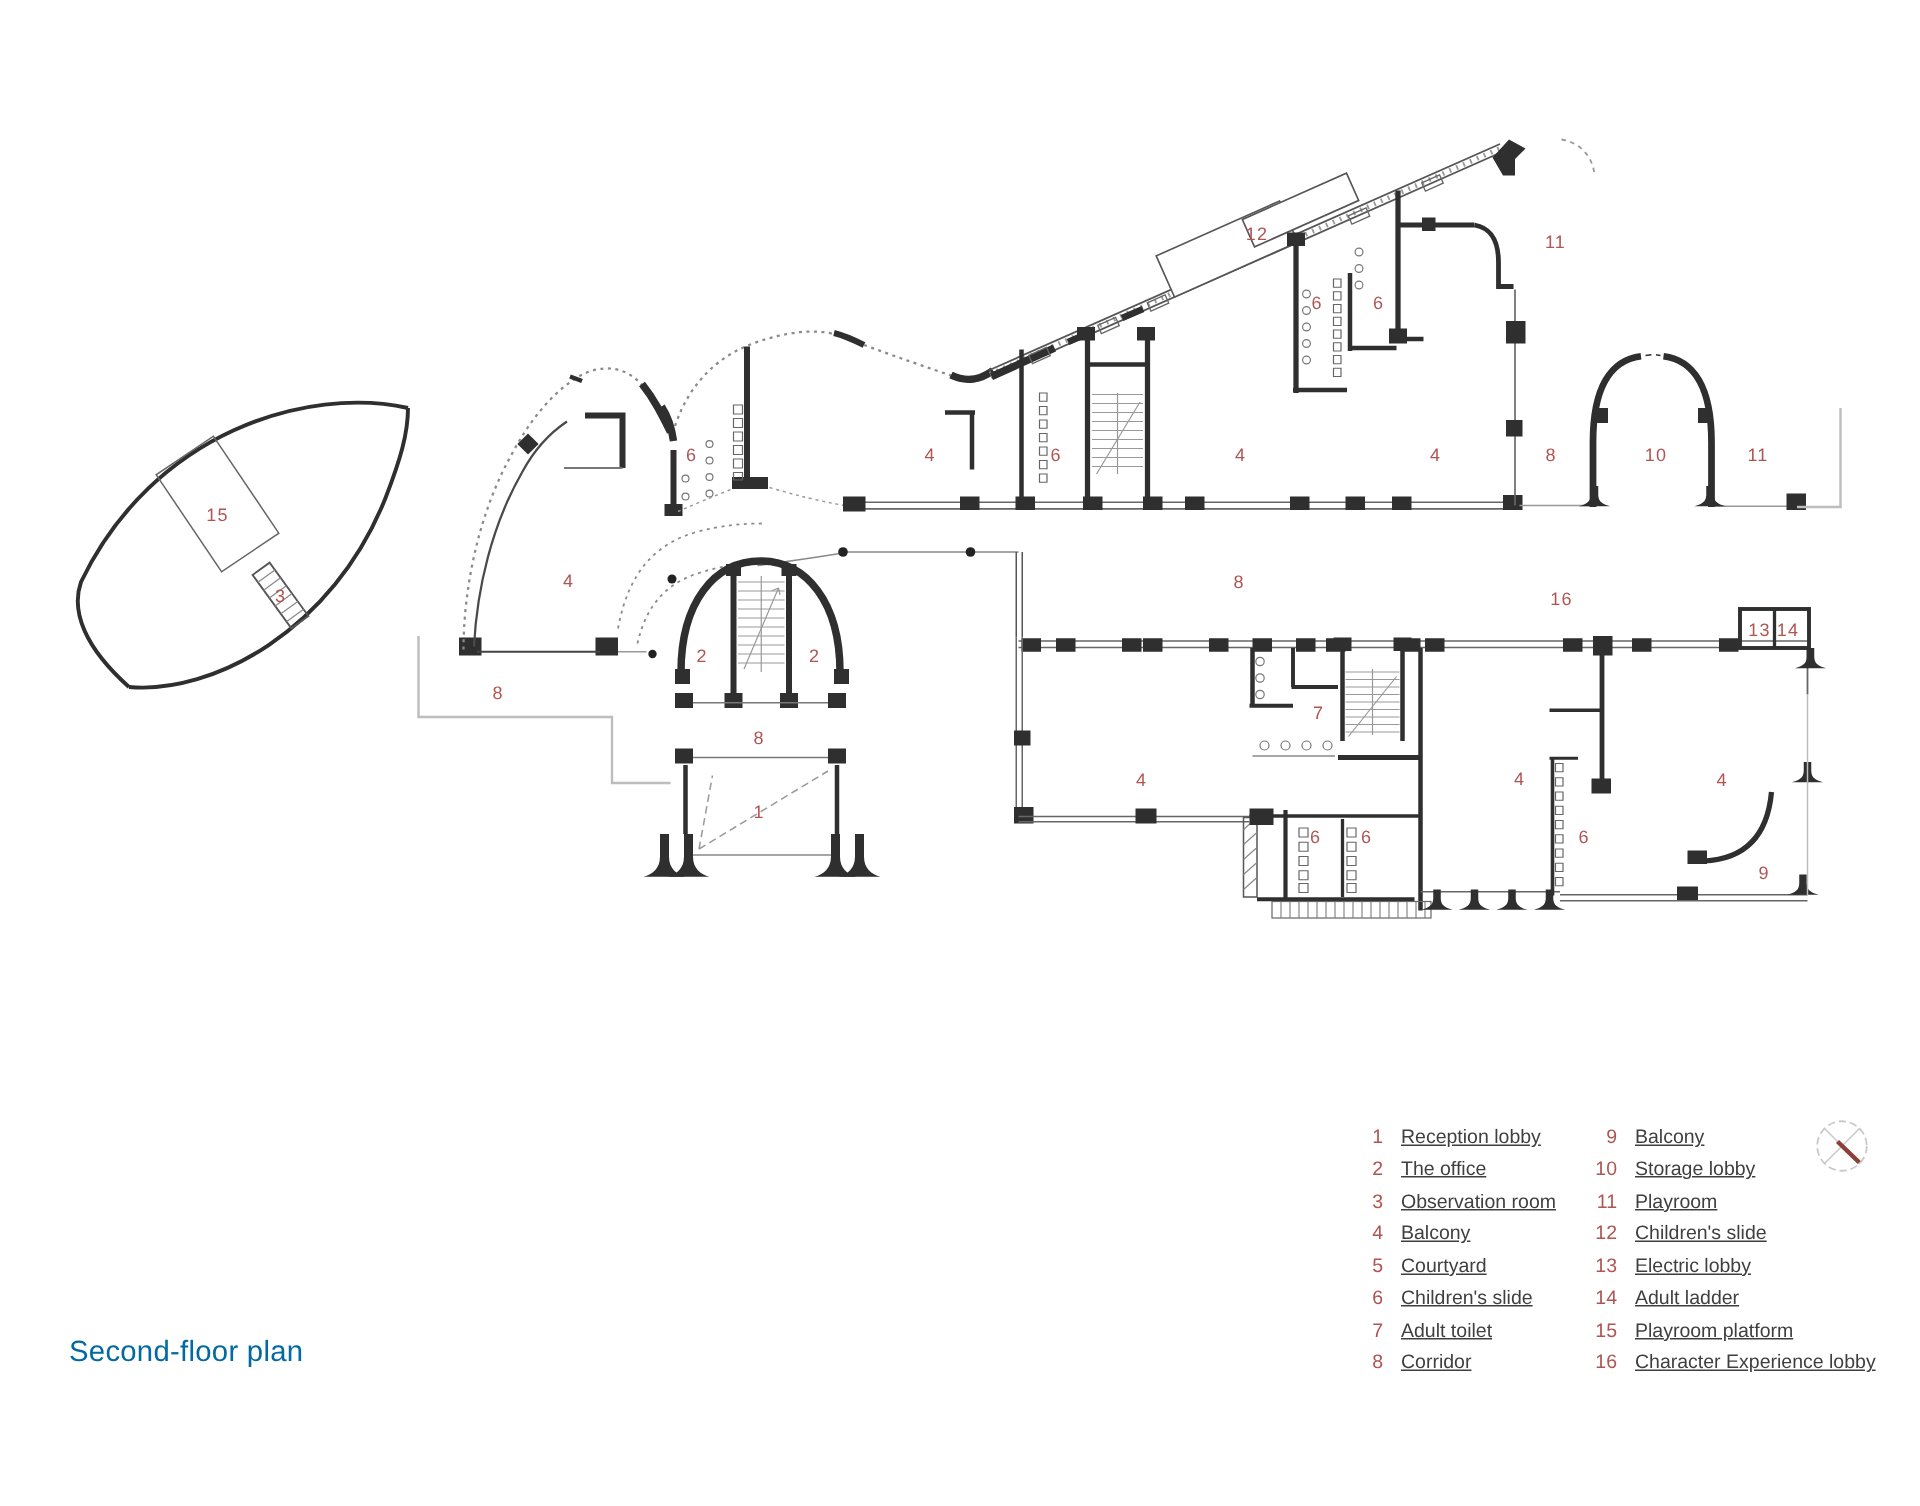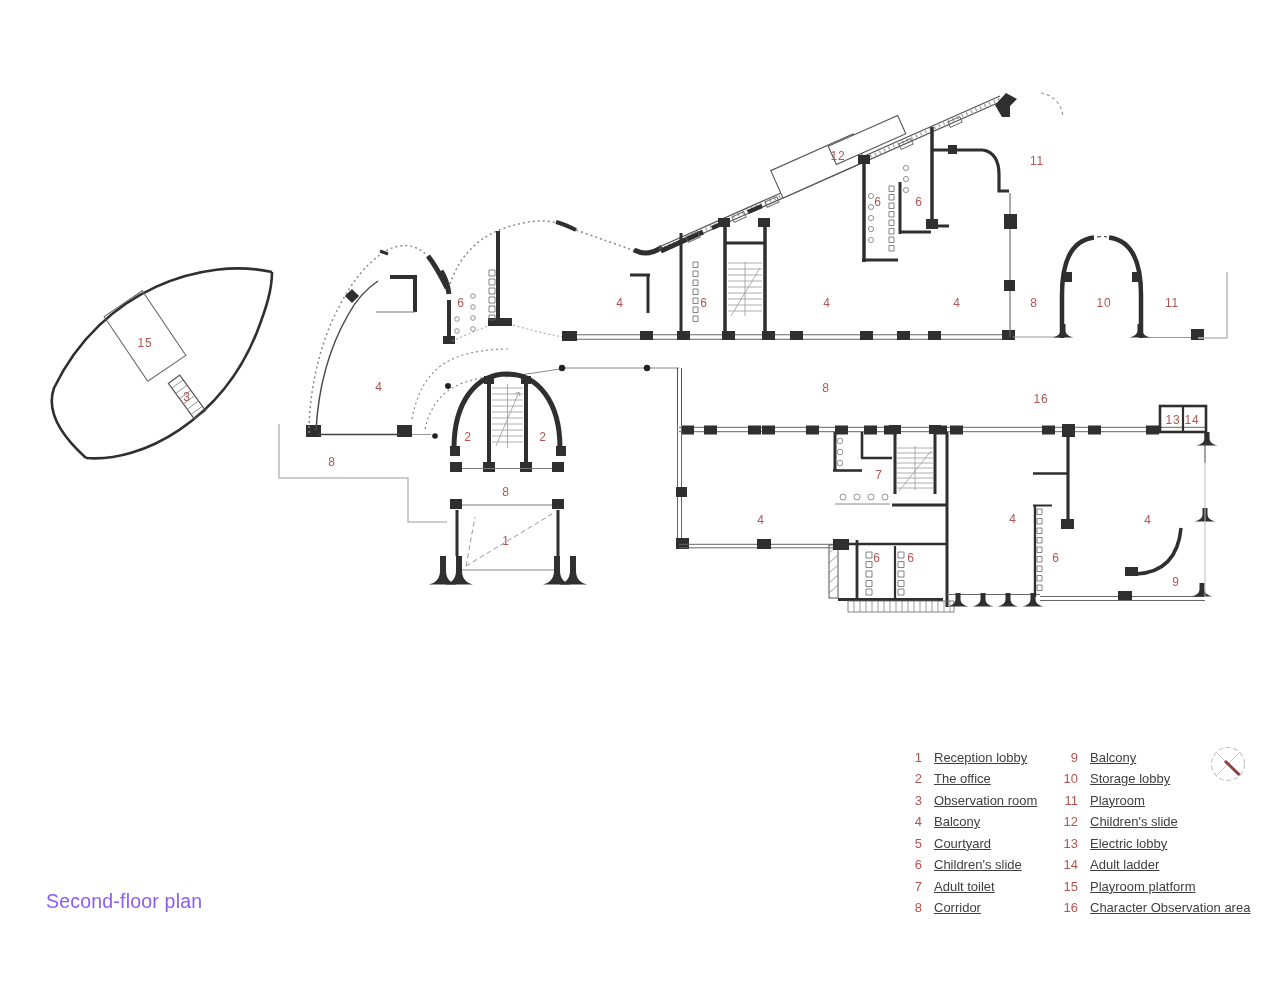--- a/index.html
+++ b/index.html
@@ -1,21 +1,21 @@
 <!DOCTYPE html>
 <html style="--red: #b05552;"><head>
 <meta charset="utf-8">
 <style>
   html,body{margin:0;padding:0;background:#ffffff;}
   .canvas{position:relative;width:1280px;height:1004px;background:#fff;overflow:hidden;
           font-family:"Liberation Sans",sans-serif;}
   svg{position:absolute;left:0;top:0;}
   .plan-label{position:absolute;transform:translate(-50%,-50%);font-size:12px;
               letter-spacing:.8px;color:var(--red,#b05552);white-space:nowrap;}
-  .sheet-title{position:absolute;left:46px;top:890px;font-size:19.5px;color:#8b5cf6;
+  .sheet-title{position:absolute;left:46px;top:890px;font-size:19.5px;color:#0369a1;
                letter-spacing:.2px;}
   .legend{position:absolute;top:747px;font-size:13px;color:#3f3f3f;text-decoration:underline;}
   .legend-left{left:890px;}
   .legend-right{left:1046px;}
   .lrow{line-height:21.45px;height:21.45px;white-space:nowrap;}
   .lnum{display:inline-block;width:32px;text-align:right;color:var(--red,#b05552);
         margin-right:12px;}
   .compass{position:absolute;left:1204px;top:740px;}
 </style>
 </head>
@@ -367,21 +367,21 @@
       <div class="lrow"><span class="lnum">8</span><span>Corridor</span></div>
     </div>
   <div class="legend legend-right" id="legend-right">
       <div class="lrow"><span class="lnum">9</span><span>Balcony</span></div>
       <div class="lrow"><span class="lnum">10</span><span>Storage lobby</span></div>
       <div class="lrow"><span class="lnum">11</span><span>Playroom</span></div>
       <div class="lrow"><span class="lnum">12</span><span>Children's slide</span></div>
       <div class="lrow"><span class="lnum">13</span><span>Electric lobby</span></div>
       <div class="lrow"><span class="lnum">14</span><span>Adult ladder</span></div>
       <div class="lrow"><span class="lnum">15</span><span>Playroom platform</span></div>
-      <div class="lrow"><span class="lnum">16</span><span>Character Observation area</span></div>
+      <div class="lrow"><span class="lnum">16</span><span>Character Experience lobby</span></div>
     </div>
 
   <svg class="compass" width="50" height="50" viewBox="0 0 50 50">
     <circle cx="24" cy="24" r="16.5" fill="none" stroke="#c9c9c9" stroke-width="1.2" stroke-dasharray="5,2.5"></circle>
     <path d="M 12,12 L 36,36 M 36,12 L 12,36" stroke="#c9c9c9" stroke-width="1"></path>
     <path d="M 21,21 L 35.5,35" stroke="#8d3f3a" stroke-width="3"></path>
   </svg>
 </div>
 
 </body></html>

